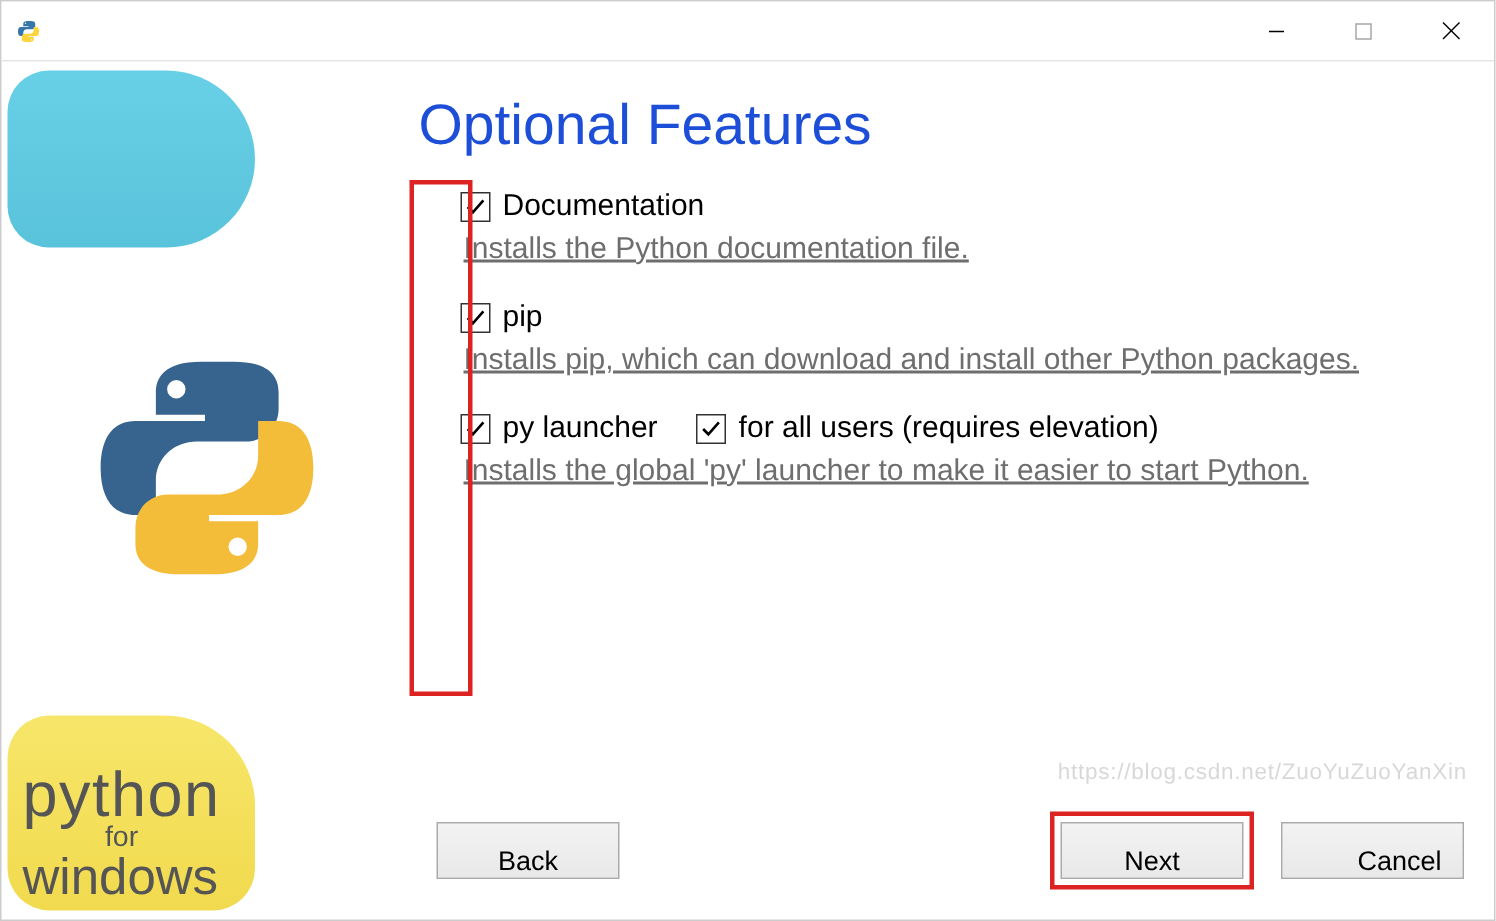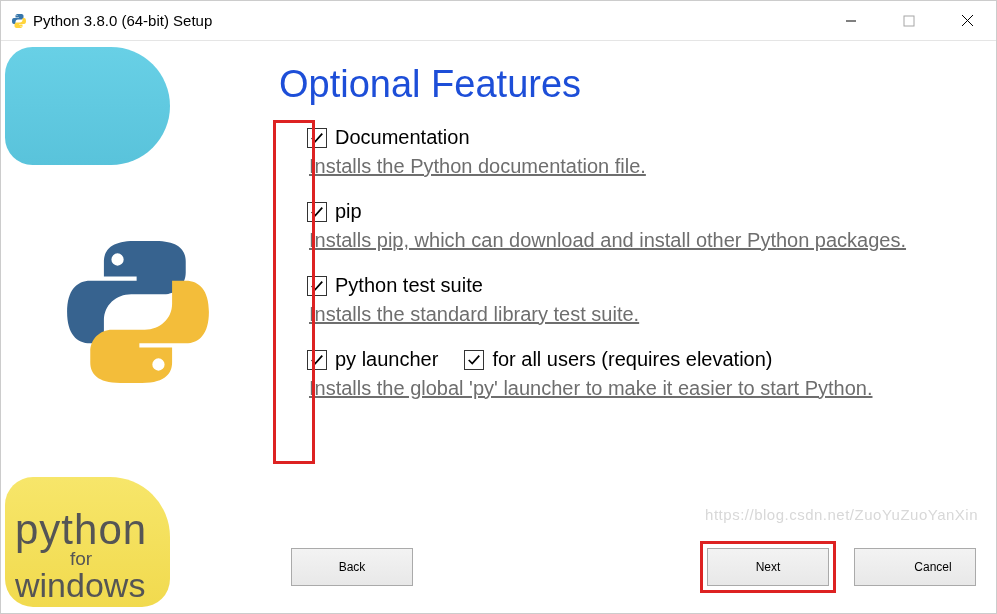--- a/index.html
+++ b/index.html
@@ -131,23 +131,23 @@
     left: 18px;
     right: 20px;
     display: flex;
     align-items: center;
   }
   .btn {
     width: 122px;
     height: 38px;
     background: linear-gradient(#f3f3f3,#e8e8e8);
     border: 1px solid #aaa;
-    font-size: 12px;
-    color: #000;
-    display:flex; align-items:center; justify-content:center;
+    font-size: 18px;
+    color: #000;
+    display:flex; align-items:flex-end; justify-content:center;
   }
   .btn-back { margin-left: 12px; }
   .button-row-spacer { flex:1; }
   .highlight-next {
     border: 3px solid #d22;
     padding: 4px;
     display:inline-block;
   }
   .btn-cancel { margin-left: 18px; padding-left: 36px; }
   .watermark {
@@ -160,21 +160,20 @@
 </head>
 <body>
 
 <div class="titlebar">
   <span class="titlebar-icon">
     <svg viewBox="0 0 32 32" width="16" height="16">
       <path fill="#3776ab" d="M15 2c-4 0-6 1-6 4v3h7v1H6c-3 0-4 2-4 6s1 6 4 6h3v-4c0-3 2-5 5-5h7c2 0 4-2 4-4V6c0-3-2-4-6-4h-4zm-3 2a1 1 0 110 2 1 1 0 010-2z"></path>
       <path fill="#ffd43b" d="M17 30c4 0 6-1 6-4v-3h-7v-1h10c3 0 4-2 4-6s-1-6-4-6h-3v4c0 3-2 5-5 5h-7c-2 0-4 2-4 4v3c0 3 2 4 6 4h4zm3-2a1 1 0 110-2 1 1 0 010 2z"></path>
     </svg>
   </span>
-  <span class="titlebar-title">Python 3.8.0 (64-bit) Setup</span>
   <span class="titlebar-spacer"></span>
   <span class="winbtn">
     <svg width="12" height="12">
         <line x1="1" y1="6" x2="11" y2="6" stroke-width="1"></line>
       </svg>
   </span>
   <span class="winbtn" style="opacity:.35">
     <svg width="12" height="12">
         <rect x="1" y="1" width="10" height="10" fill="none" stroke-width="1"></rect>
       </svg>
@@ -229,31 +228,20 @@
             <svg viewBox="0 0 16 16">
                 <polyline points="2,8 6,12 14,3" fill="none" stroke="#000" stroke-width="2"></polyline>
               </svg>
           </span>
           <span>pip</span>
         </div>
         <div class="feature-desc">Installs pip, which can download and install other Python packages.</div>
       </div>
 
 
-      <div class="feature">
-        <div class="feature-top">
-          <span class="checkbox">
-            <svg viewBox="0 0 16 16">
-                <polyline points="2,8 6,12 14,3" fill="none" stroke="#000" stroke-width="2"></polyline>
-              </svg>
-          </span>
-          <span>Python test suite</span>
-        </div>
-        <div class="feature-desc">Installs the standard library test suite.</div>
-      </div>
 
       <div class="feature">
         <div class="feature-top row-inline">
           <span class="checkbox">
             <svg viewBox="0 0 16 16">
                 <polyline points="2,8 6,12 14,3" fill="none" stroke="#000" stroke-width="2"></polyline>
               </svg>
           </span>
           <span>py launcher</span>
           <span style="width:10px"></span>

